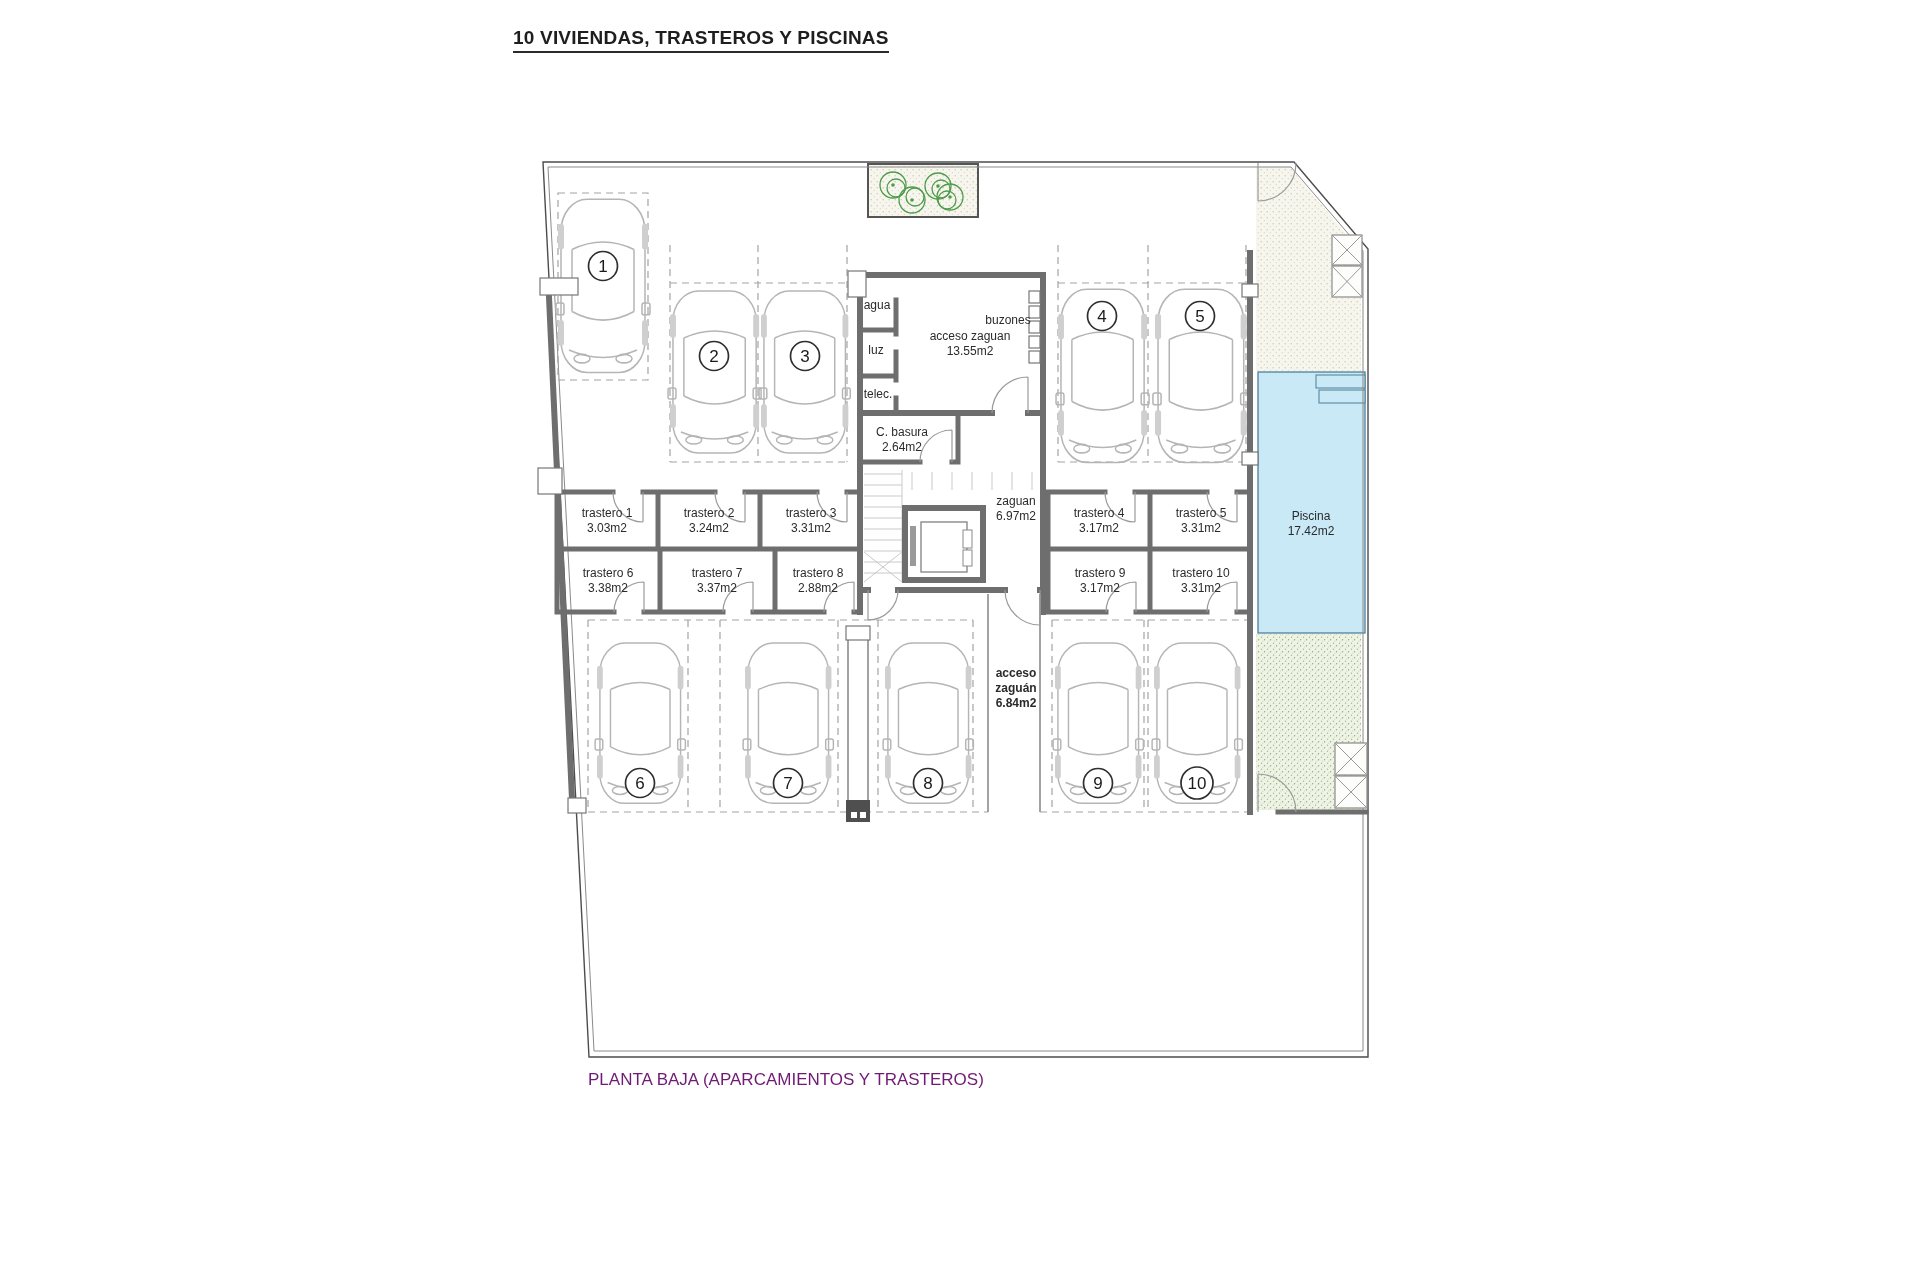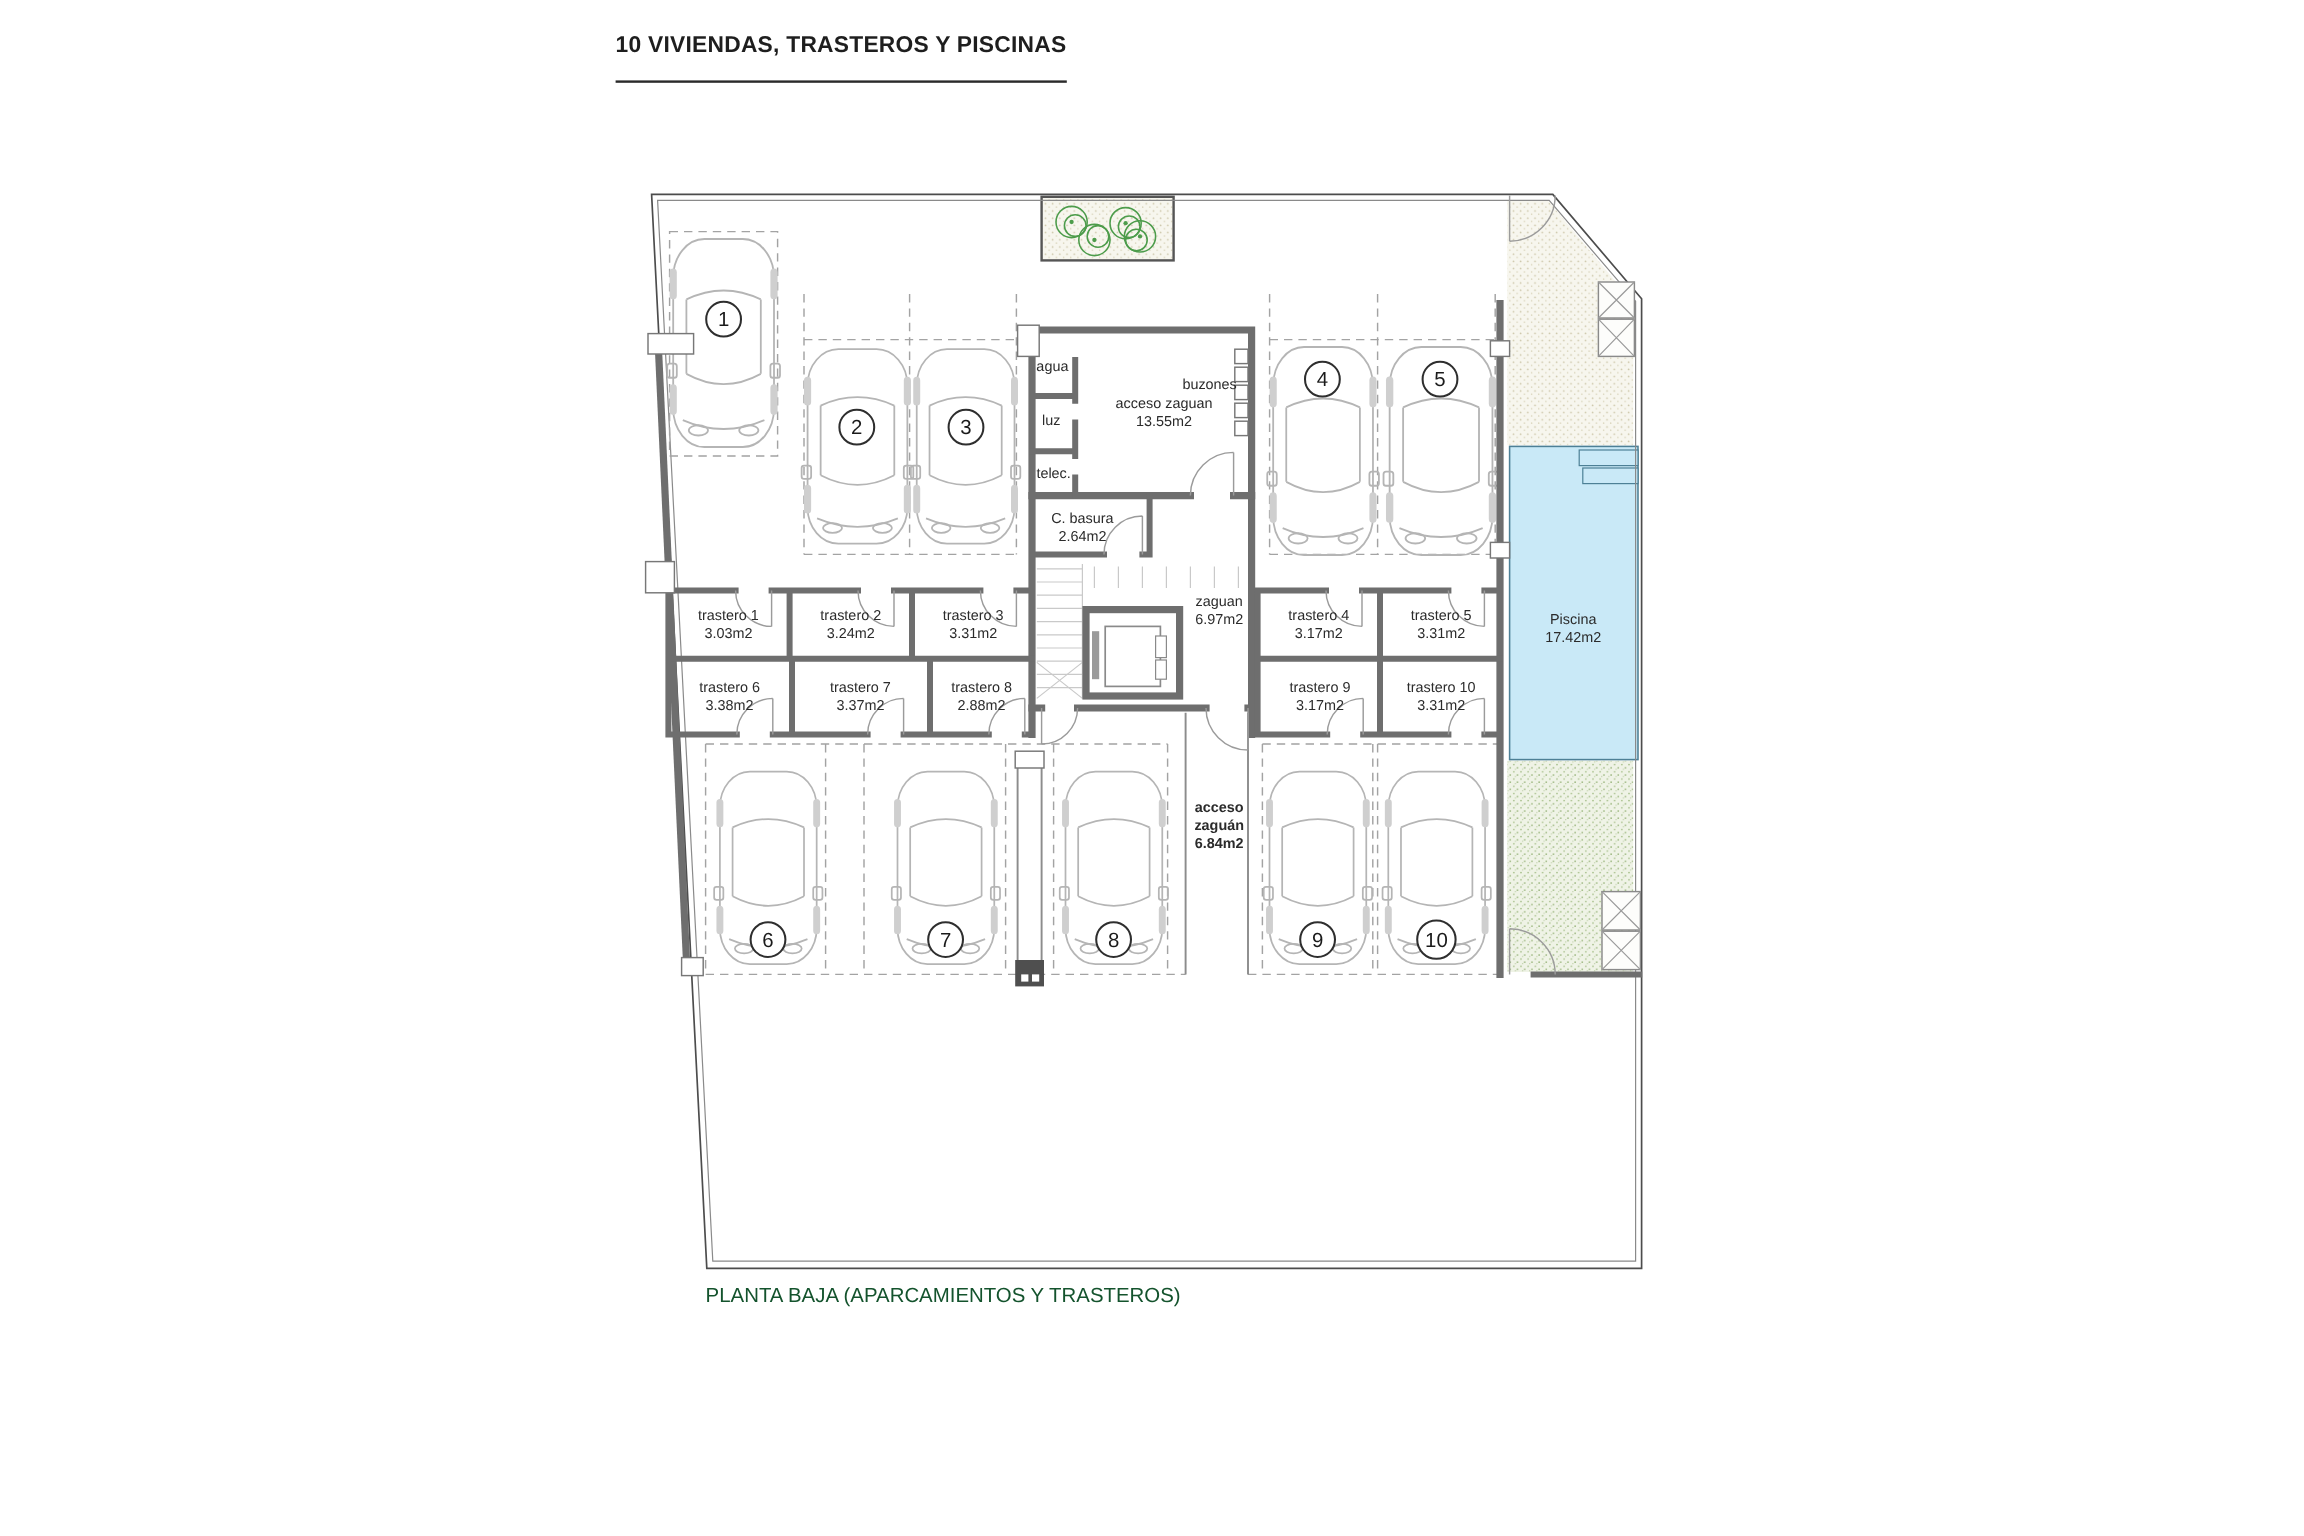--- a/index.html
+++ b/index.html
@@ -1,20 +1,20 @@
 <!DOCTYPE html>
 <html><head>
 <meta charset="utf-8">
 <style>
   html,body{margin:0;padding:0;background:#ffffff;}
   .stage{position:relative;width:1920px;height:1280px;background:#ffffff;overflow:hidden;
          font-family:"Liberation Sans", sans-serif;}
   .title{position:absolute;left:513px;top:27px;font-size:19px;font-weight:bold;color:#1e1e1e;
-         border-bottom:2px solid #2a2a2a;padding-bottom:18px;letter-spacing:.2px;white-space:nowrap;}
-  .caption{position:absolute;left:588px;top:1070px;font-size:17px;color:#14532d;white-space:nowrap;text-align:center;}
+         border-bottom:2px solid #2a2a2a;padding-bottom:2px;letter-spacing:.2px;white-space:nowrap;}
+  .caption{position:absolute;left:588px;top:1070px;font-size:17px;color:#701a75;white-space:nowrap;text-align:center;}
   svg.plan{position:absolute;left:0;top:0;}
   svg text{font-family:"Liberation Sans", sans-serif;fill:#2b2b2b;}
   .lbl{font-size:12px;}
   .lblb{font-size:12px;font-weight:bold;}
   .num{font-size:17px;fill:#1a1a1a;}
   .w6{stroke:#6e6e6e;stroke-width:6;fill:none;stroke-linecap:square;}
   .w5{stroke:#6e6e6e;stroke-width:5;fill:none;stroke-linecap:square;}
   .thin{stroke:#8c8c8c;stroke-width:1.6;fill:none;}
   .door{stroke:#9b9b9b;stroke-width:1.2;fill:none;}
   .dash{stroke:#a3a3a3;stroke-width:1.2;fill:none;stroke-dasharray:7 5;}

